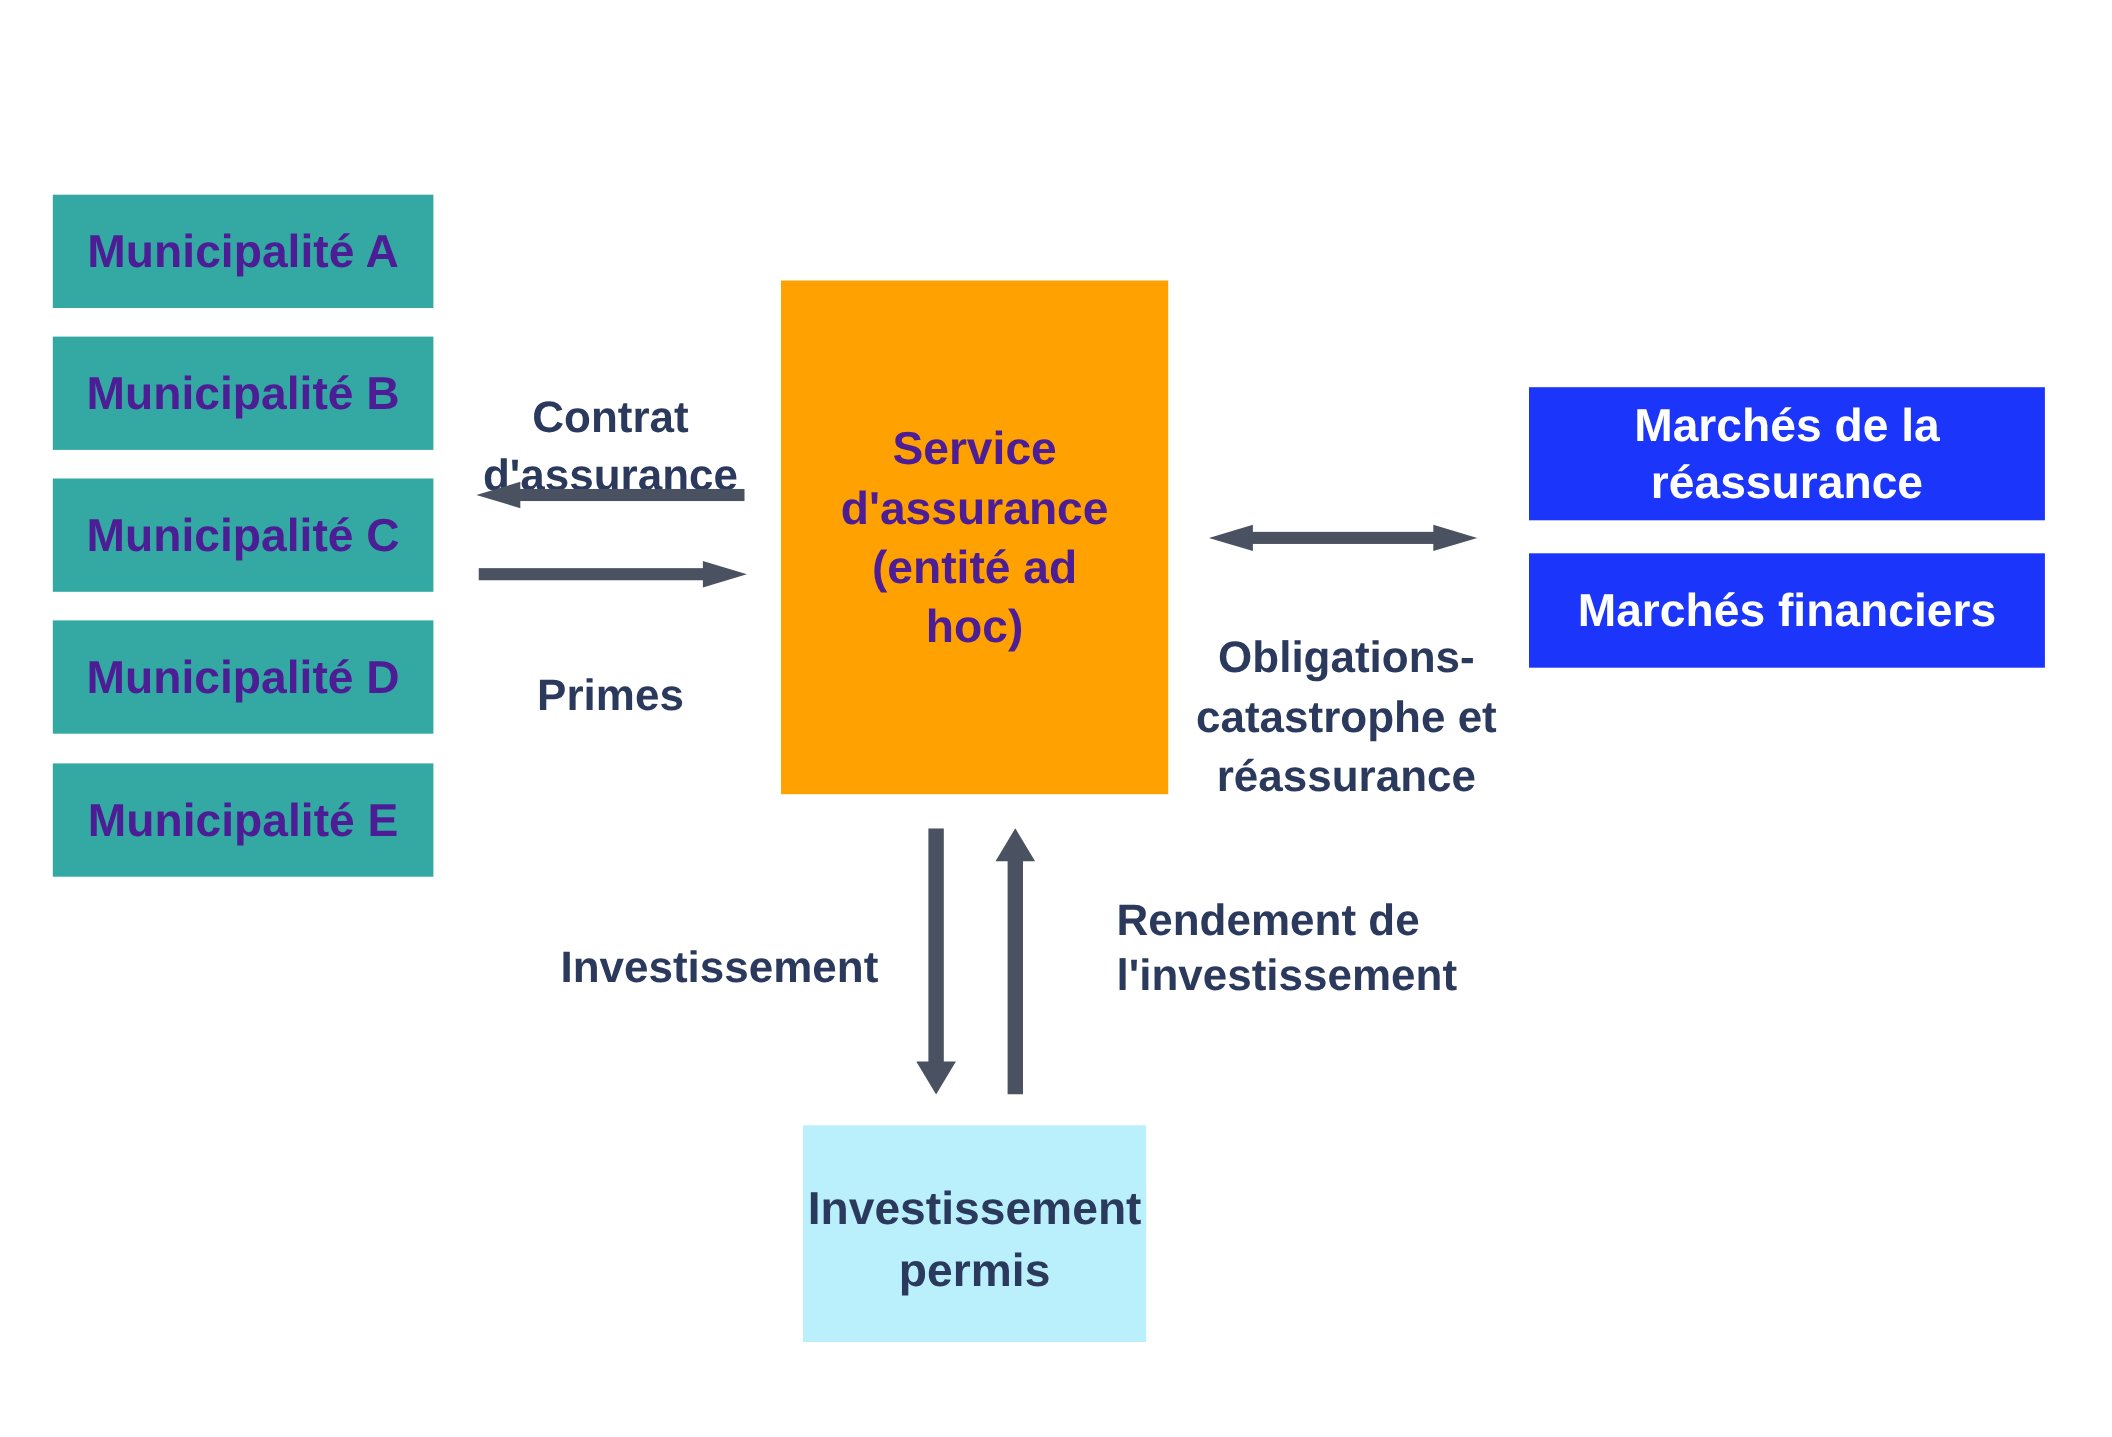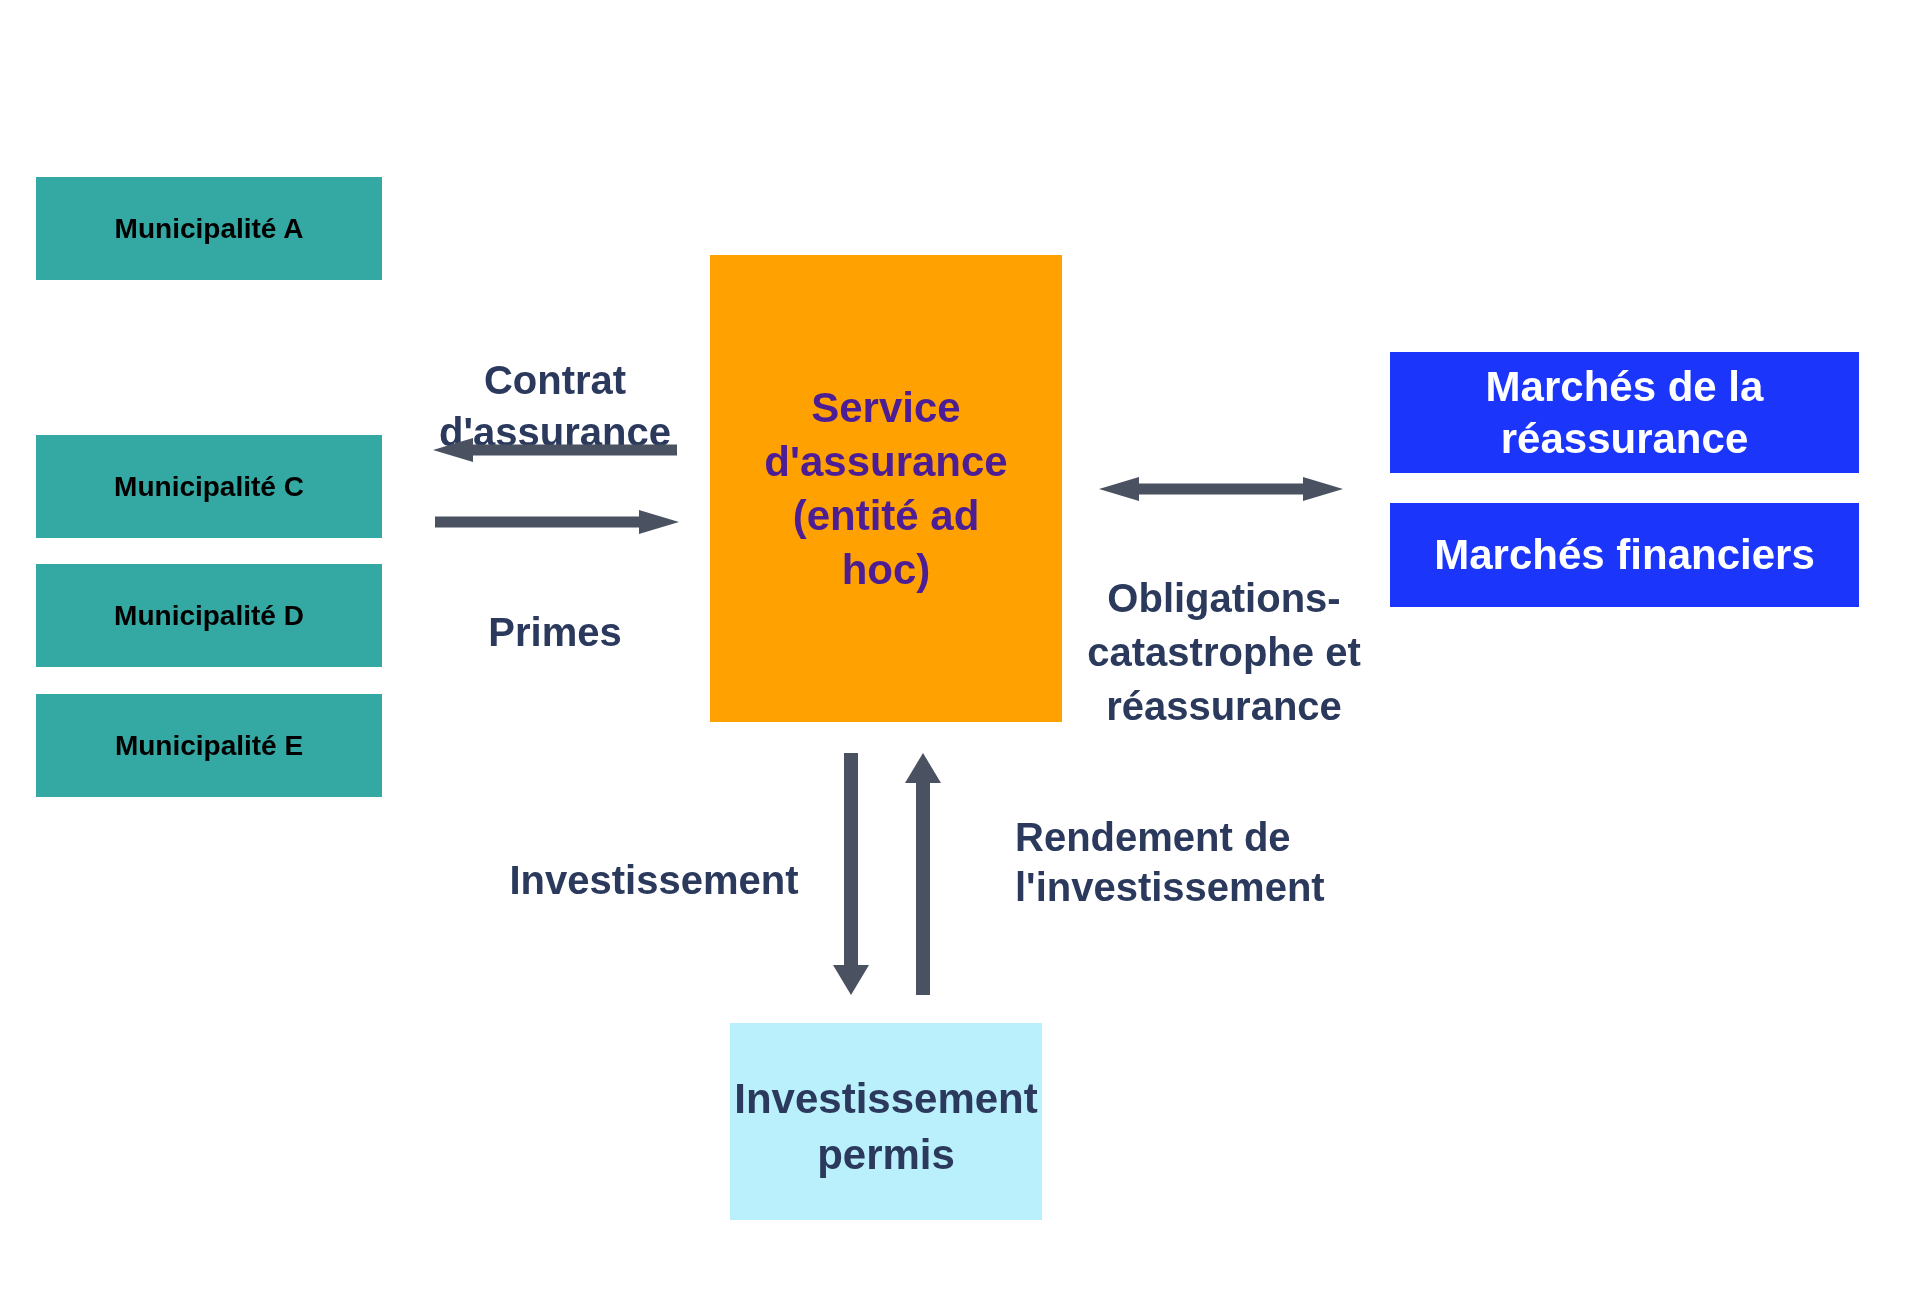--- a/index.html
+++ b/index.html
@@ -19,26 +19,26 @@
     position: absolute;
     display: flex;
     align-items: center;
     justify-content: center;
     text-align: center;
     white-space: pre-line;
     font-weight: 700;
     box-sizing: border-box;
   }
   .teal-box {
-    left: 36px;
+    left: 48px;
     width: 346px;
     height: 103px;
     background: #34A8A2;
-    color: #000000;
-    font-size: 28px;
+    color: #4c1d95;
+    font-size: 42px;
   }
   .orange-box {
     left: 710px;
     top: 255px;
     width: 352px;
     height: 467px;
     background: #FFA201;
     color: #4c1d95;
     font-size: 42px;
     line-height: 54px;
@@ -81,20 +81,21 @@
   }
   .arrow svg { display: block; }
   .arrow-fill { fill: #4A5160; }
 </style>
 </head>
 <body>
 
 <div id="canvas">
 
   <div class="box teal-box" style="top:177px">Municipalité A</div>
+  <div class="box teal-box" style="top:306px">Municipalité B</div>
   <div class="box teal-box" style="top:435px">Municipalité C</div>
   <div class="box teal-box" style="top:564px">Municipalité D</div>
   <div class="box teal-box" style="top:694px">Municipalité E</div>
 
   <div class="box orange-box">Service
 d'assurance
 (entité ad
 hoc)</div>
 
   <div class="box blue-box" style="top:352px;height:121px">Marchés de la

